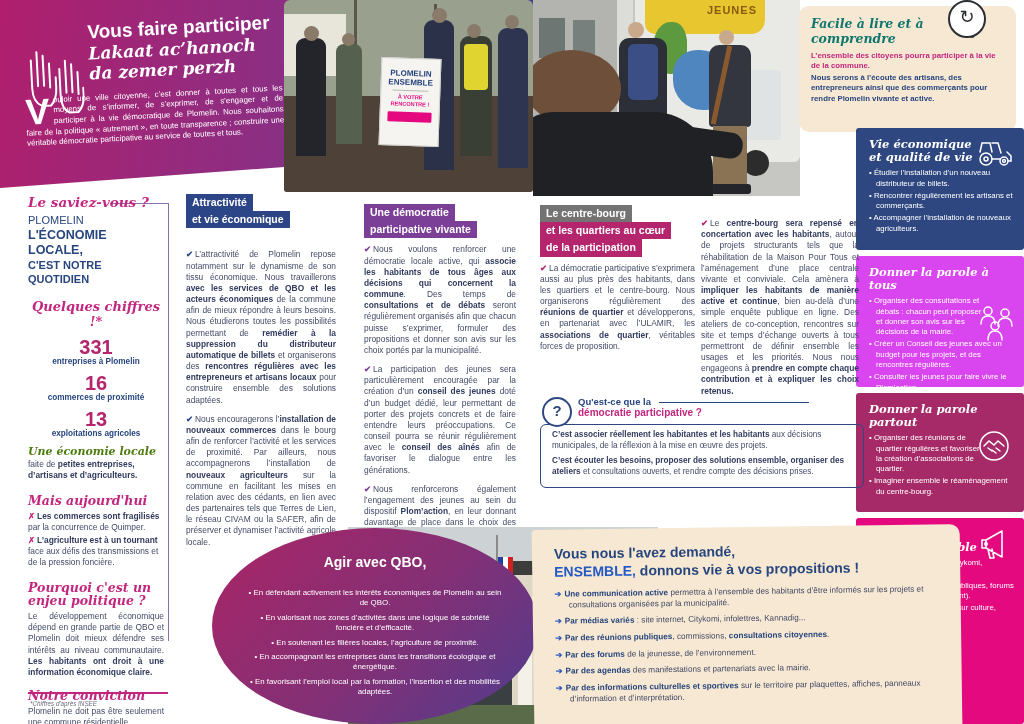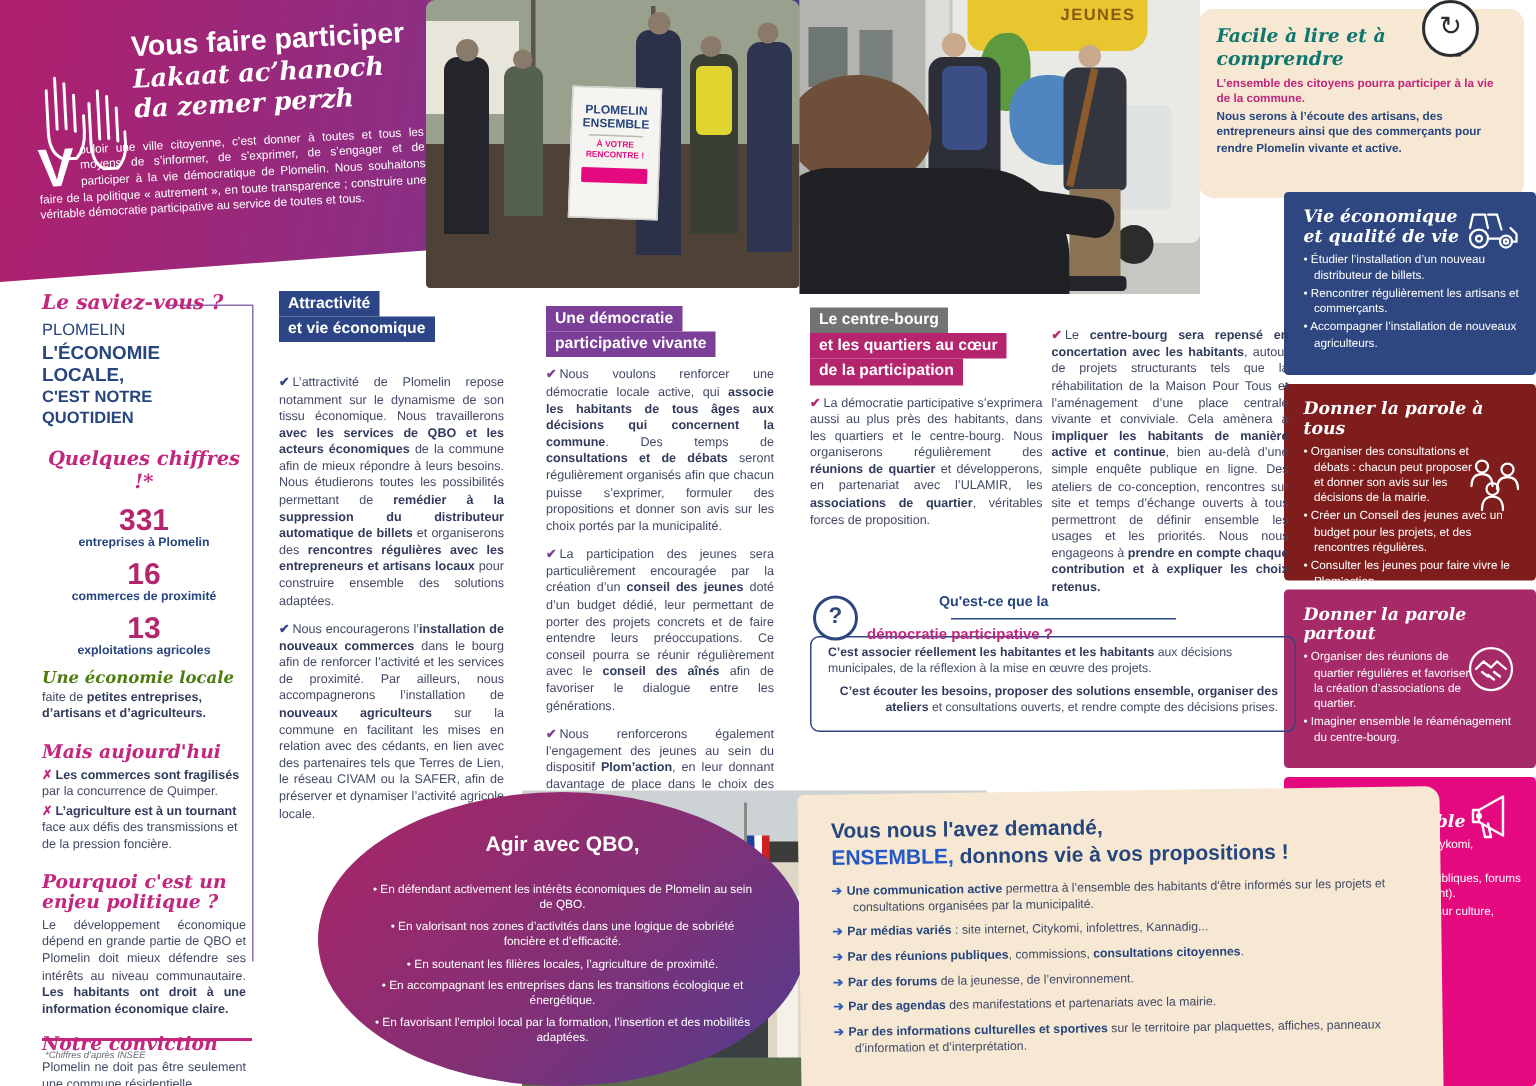--- a/index.html
+++ b/index.html
@@ -155,21 +155,21 @@
           <circle cx="30" cy="23" r="4"></circle>
           <circle cx="30" cy="23" r="1.4"></circle>
         <path d="M6 14 l2 -9 h8 l2 9 M18 5 h6 l3 10 M18 21 h8 M34 23 h3 v-5 l-4 -4"></path>
       </svg>
     </div>
     <div class="side-item">Étudier l’installation d’un nouveau distributeur de billets.</div>
     <div class="side-item">Rencontrer régulièrement les artisans et commerçants.</div>
     <div class="side-item">Accompagner l’installation de nouveaux agriculteurs.</div>
   </div>
 
-  <div class="abs side-card" style="top:256px;height:131px;background:#7f1d1d;">
+  <div class="abs side-card" style="top:256px;height:131px;background:#d946ef;">
     <div class="side-title script">Donner la parole à tous</div>
     <div class="side-ico" style="top:48px;">
       <svg width="36" height="40" viewBox="0 0 36 40" fill="none" stroke="#fff" stroke-width="1.5" stroke-linecap="round">
         <circle cx="10" cy="7" r="4"></circle>
           <path d="M3 20 q0 -8 7 -8 q7 0 7 8"></path>
         <circle cx="27" cy="9" r="4"></circle>
           <path d="M20 22 q0 -8 7 -8 q7 0 7 8"></path>
         <circle cx="17" cy="22" r="4"></circle>
           <path d="M10 36 q0 -9 7 -9 q7 0 7 9"></path>
       </svg>
@@ -276,26 +276,26 @@
       <p><span class="check" style="color:#b5256e;">✔</span><span>La démocratie participative s’exprimera aussi au plus près des habitants, dans les quartiers et le centre-bourg. Nous organiserons régulièrement des <strong>réunions de quartier</strong> et développerons, en partenariat avec l’ULAMIR, les <strong>associations de quartier</strong>, véritables forces de proposition.</span></p>
     </div>
   </div>
   <div class="abs body-txt" style="left:701px;top:218px;width:158px;">
     <p><span class="check" style="color:#b5256e;">✔</span><span>Le <strong>centre-bourg sera repensé en concertation avec les habitants</strong>, autour de projets structurants tels que la réhabilitation de la Maison Pour Tous et l’aménagement d’une place centrale vivante et conviviale. Cela amènera à <strong>impliquer les habitants de manière active et continue</strong>, bien au-delà d’une simple enquête publique en ligne. Des ateliers de co-conception, rencontres sur site et temps d’échange ouverts à tous permettront de définir ensemble les usages et les priorités. Nous nous engageons à <strong>prendre en compte chaque contribution et à expliquer les choix retenus.</strong></span></p>
   </div>
 
   <div class="abs defbox" style="left:540px;top:424px;width:322px;height:62px;"></div>
   <div class="abs qcirc" style="left:542px;top:397px;">?</div>
   <div class="abs" style="left:578px;top:396px;width:260px;">
-    <div style="font-size:9.5px;font-weight:800;color:#27457e;margin-left:48px;"><span>Qu'est-ce que la</span><span style="display:inline-block;width:150px;height:1px;background:#27457e;vertical-align:middle;margin-left:8px;"></span></div>
+    <div style="font-size:9.5px;font-weight:800;color:#27457e;"><span>Qu'est-ce que la</span><span style="display:inline-block;width:150px;height:1px;background:#27457e;vertical-align:middle;margin-left:8px;"></span></div>
     <div style="font-size:10px;font-weight:800;color:#c2267e;">démocratie participative ?</div>
   </div>
   <div class="abs" style="left:552px;top:430px;width:300px;font-size:8.2px;line-height:1.3;">
     <p style="margin:0 0 5px;"><strong>C’est associer réellement les habitantes et les habitants</strong> aux décisions municipales, de la réflexion à la mise en œuvre des projets.</p>
-    <p style="margin:0;text-align:right;"><strong>C’est écouter les besoins, proposer des solutions ensemble, organiser des ateliers</strong> et consultations ouverts, et rendre compte des décisions prises.</p>
+    <p style="margin:0;"><strong>C’est écouter les besoins, proposer des solutions ensemble, organiser des ateliers</strong> et consultations ouverts, et rendre compte des décisions prises.</p>
   </div>
 
   <div class="abs photo" style="left:348px;top:527px;width:310px;height:197px;background:#cdd2d4;z-index:1;">
     <div class="abs" style="left:0;top:34px;width:310px;height:14px;background:#3c3c3a;"></div>
     <div class="abs" style="left:0;top:48px;width:310px;height:149px;background:#ded7c6;"></div>
     <div class="abs" style="left:0;top:70px;width:310px;height:10px;background:#f2efe6;"></div>
     <div class="abs" style="left:80px;top:80px;width:14px;height:117px;background:#f4f1e8;"></div>
     <div class="abs" style="left:170px;top:80px;width:14px;height:117px;background:#f4f1e8;"></div>
     <div class="abs" style="left:250px;top:80px;width:14px;height:117px;background:#f4f1e8;"></div>
     <div class="abs" style="left:100px;top:96px;width:64px;height:101px;background:#3a3f42;"></div>

